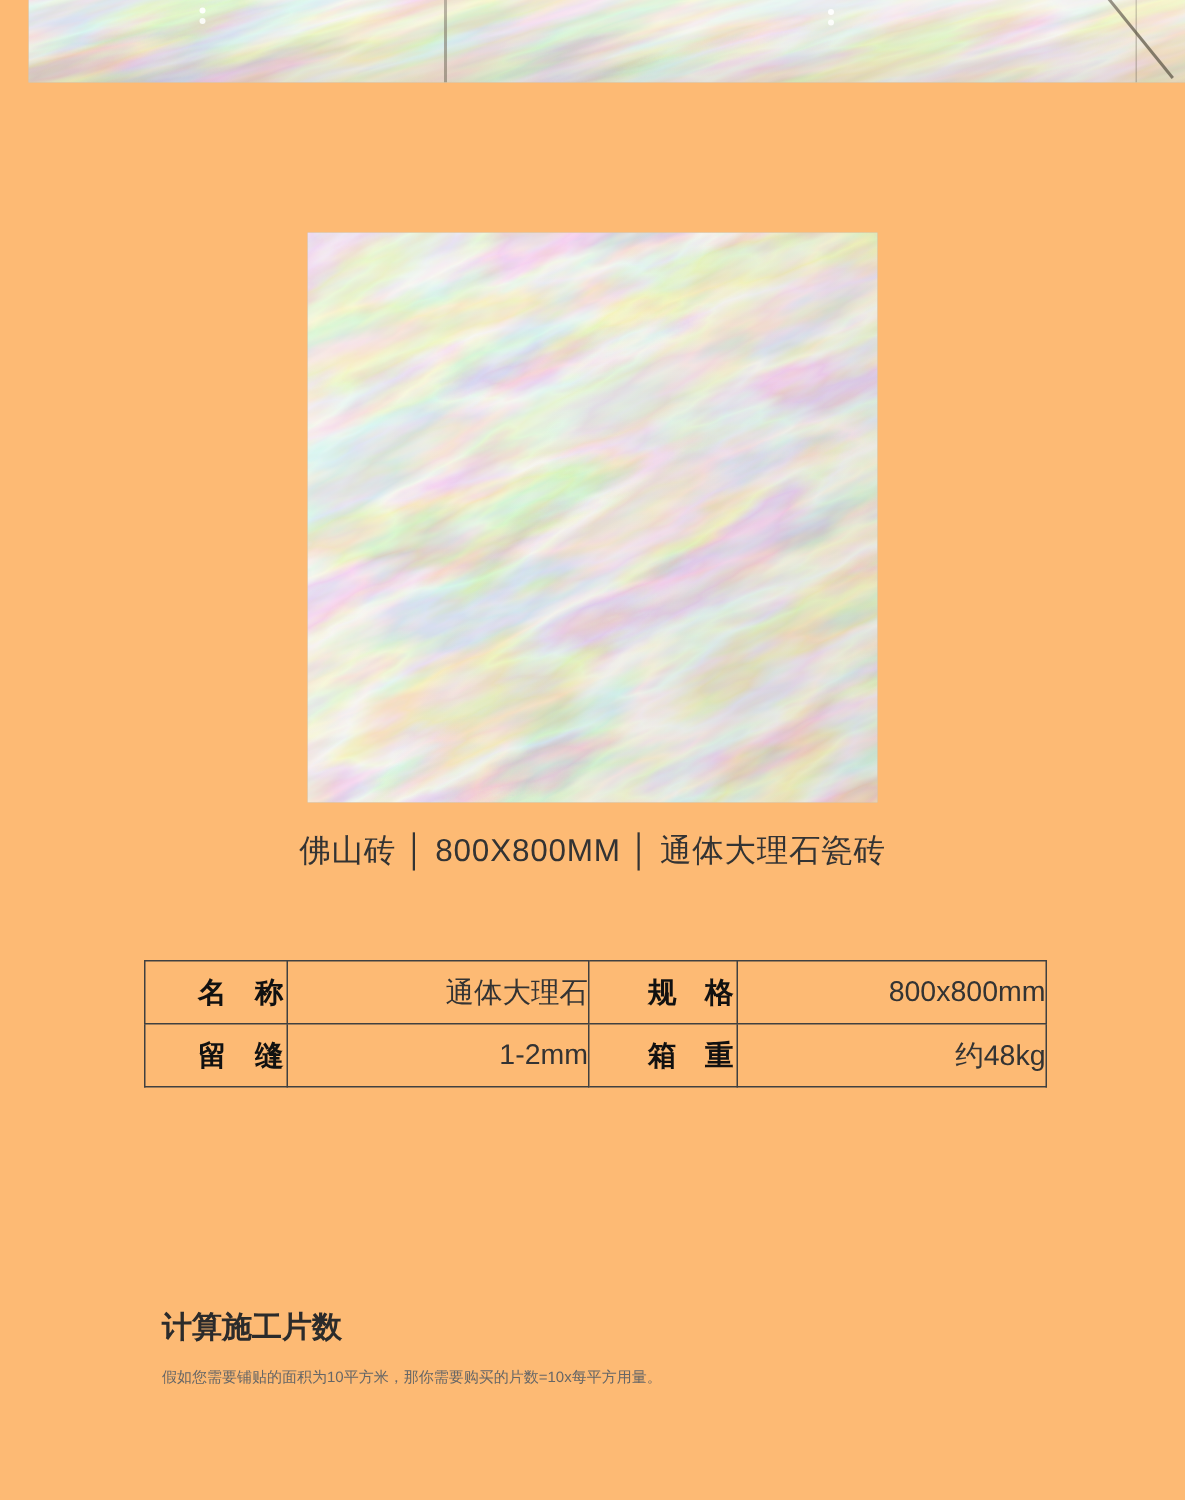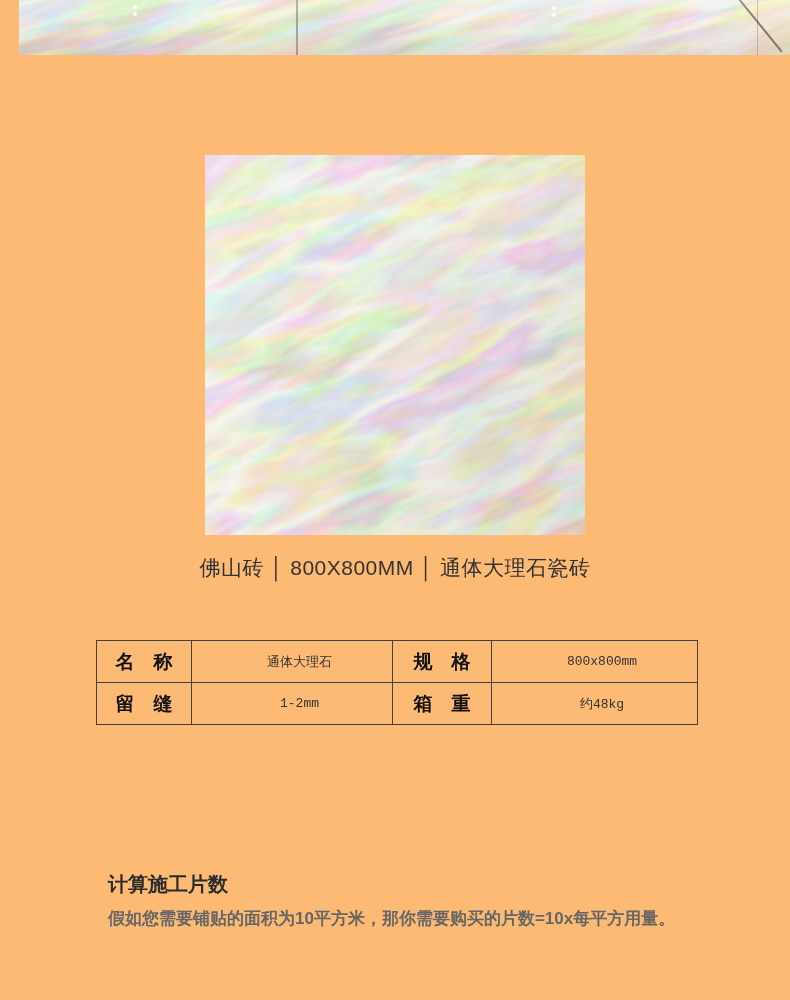--- a/index.html
+++ b/index.html
@@ -95,50 +95,48 @@
   table.spec th, table.spec td {
     border: 1px solid #404040;
     height: 41px;
     overflow: hidden;
     white-space: nowrap;
   }
   table.spec th {
     font-size: 19px;
     font-weight: bold;
     color: #111111;
-    text-align: center;
+    text-align: right;
     padding: 0 2px;
   }
   table.spec td {
-    font-size: 13px;
+    font-size: 19px;
     font-weight: normal;
     color: #333333;
-    text-align: center;
+    text-align: right;
     padding: 0 0 0 15px;
-    font-family: Liberation Mono, monospace;
   }
 
   
   .notes {
     position: absolute;
     left: 108px; top: 871px;
     width: 620px;
   }
   .notes h3 {
     margin: 0 0 7px 0;
     font-size: 20px;
     font-weight: bold;
     color: #2b2b2b;
   }
   .notes p {
     margin: 0;
-    font-size: 17px;
+    font-size: 10px;
     line-height: 28px;
     color: #666666;
-    font-weight: bold;
   }
 </style>
 </head>
 <body>
 
 <div class="page">
 
   <div class="top-strip">
     <svg class="fill-svg" viewBox="0 0 772 55" preserveAspectRatio="none" aria-hidden="true">
       <defs>

